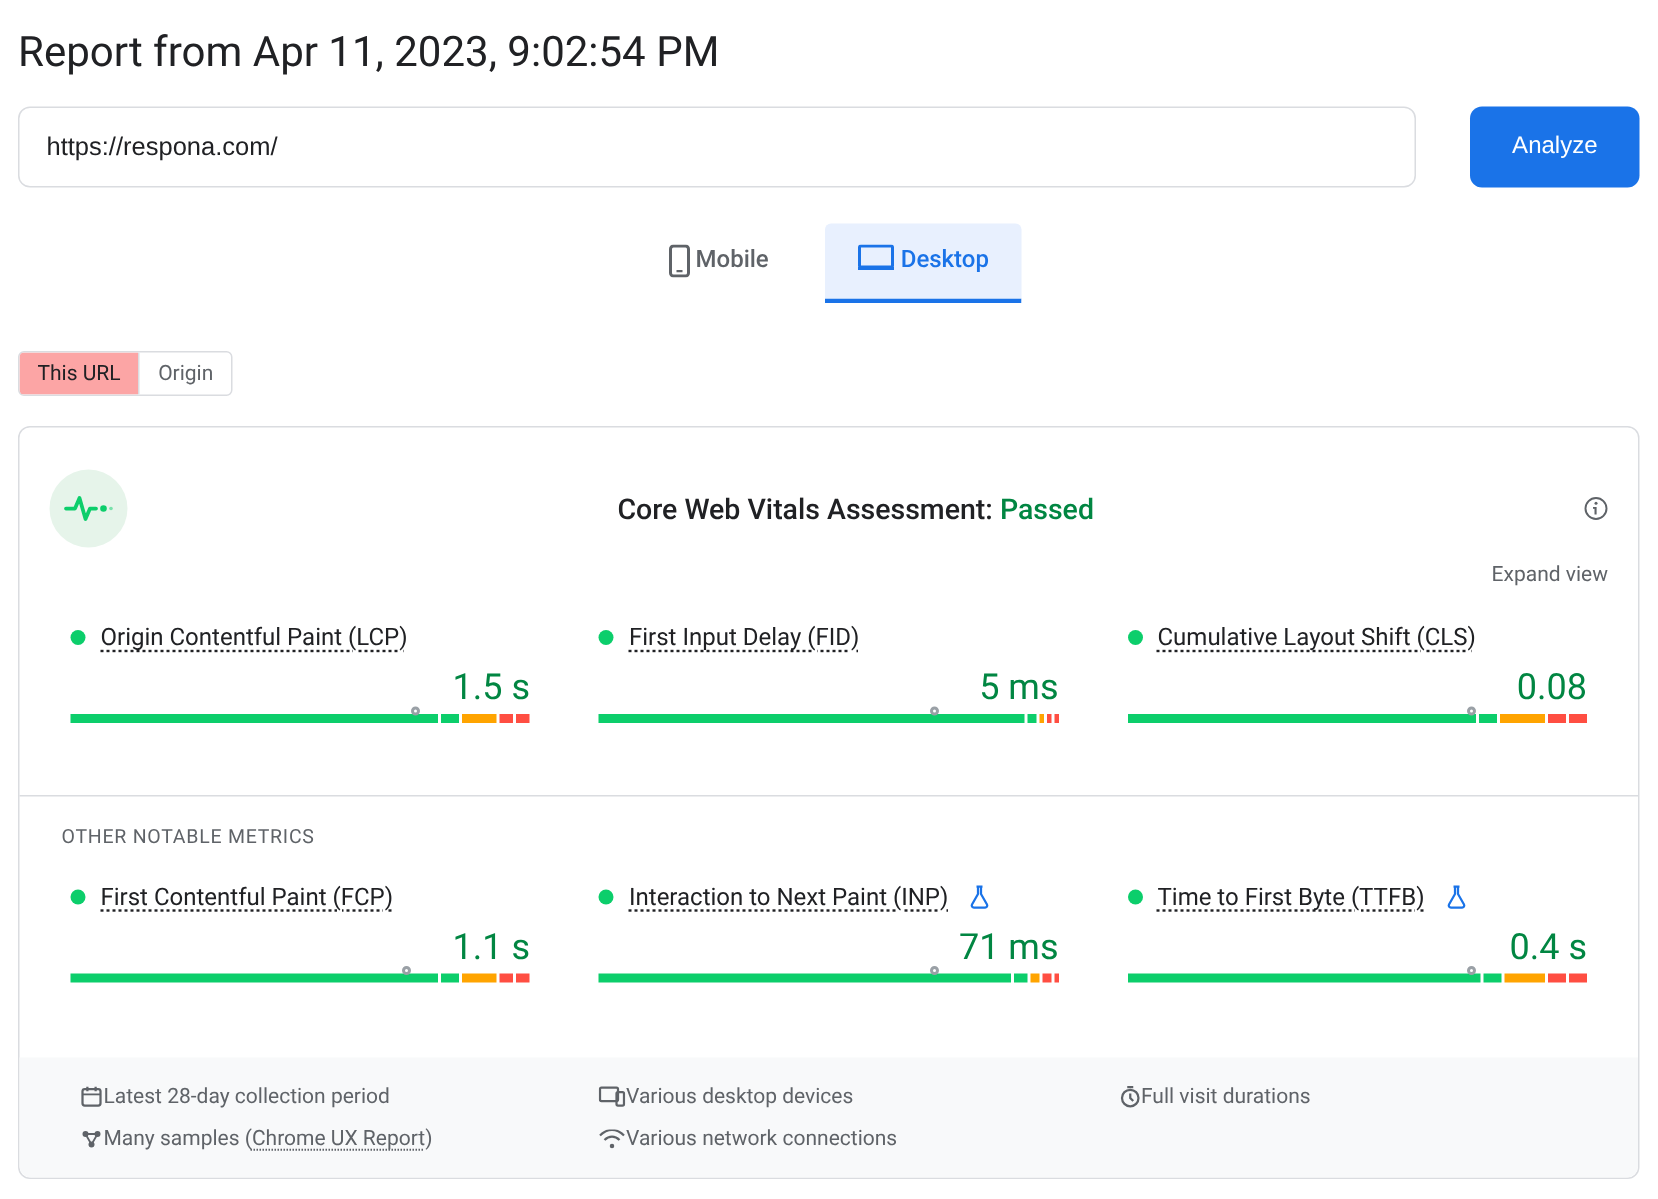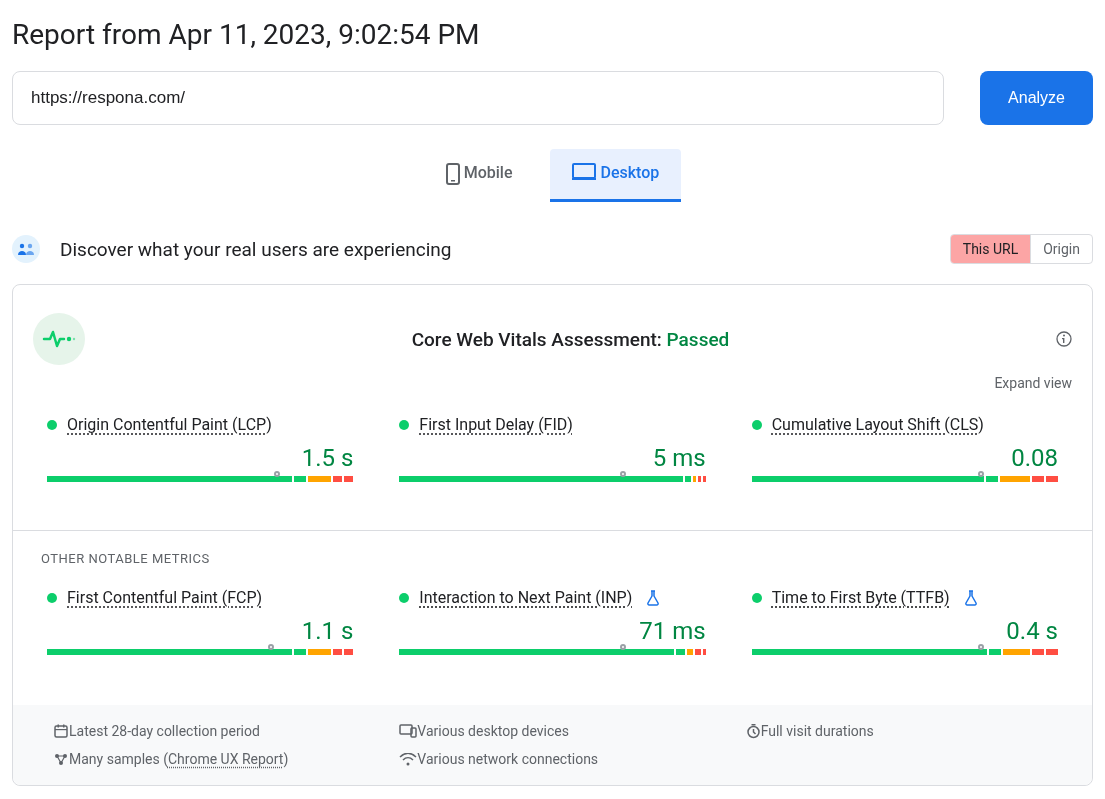--- a/index.html
+++ b/index.html
@@ -197,31 +197,20 @@
       <svg width="24" height="18" viewBox="0 0 24 18">
           <rect x="1" y="1" width="22" height="14" rx="1" fill="none" stroke="#1a73e8" stroke-width="2"></rect>
           <rect x="0" y="15" width="24" height="2" fill="#1a73e8"></rect>
         </svg>
     </span>
     <span>Desktop</span>
   </div>
 </div>
 
 <div class="discover-row">
-  <div class="discover-left">
-    <span class="discover-icon">
-      <svg width="18" height="14" viewBox="0 0 18 14">
-          <circle cx="5" cy="4" r="2.2" fill="#1a73e8"></circle>
-          <circle cx="13" cy="4" r="2.2" fill="#1a73e8" opacity="0.6"></circle>
-          <path d="M1 13c0-3 2-4 4-4s4 1 4 4" fill="#1a73e8"></path>
-          <path d="M9 13c0-3 2-4 4-4s4 1 4 4" fill="#1a73e8" opacity="0.6"></path>
-        </svg>
-    </span>
-    <span class="discover-text">Discover what your real users are experiencing</span>
-  </div>
   <div class="seg">
     <div class="active">This URL</div>
     <div>Origin</div>
   </div>
 </div>
 
 <div class="panel">
 
   <div class="assess-row">
     <span class="pulse">

